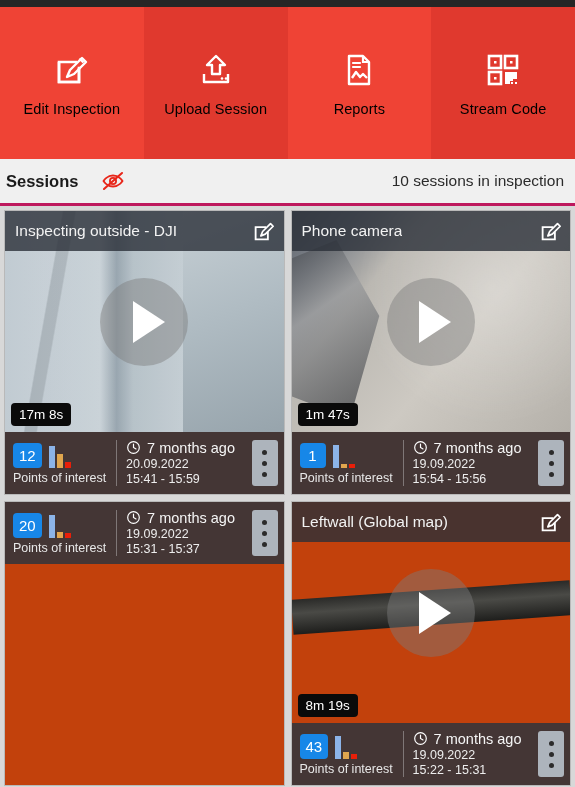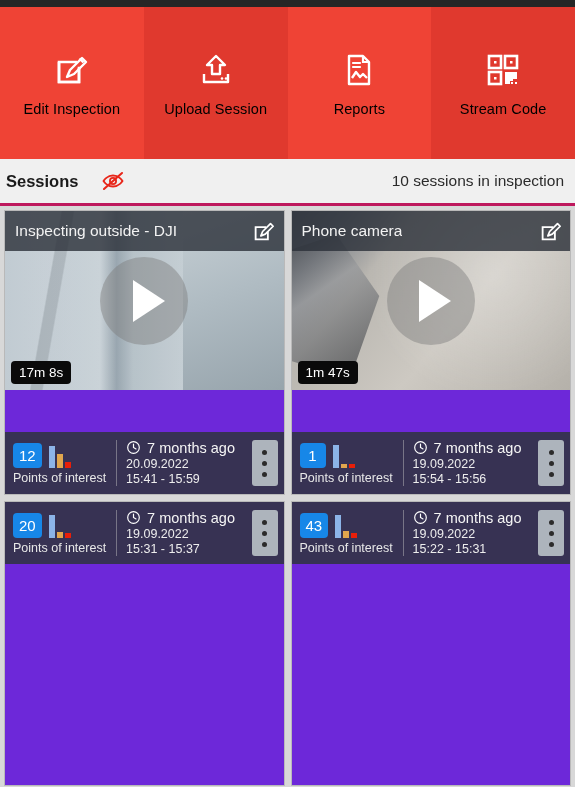--- a/index.html
+++ b/index.html
@@ -76,28 +76,27 @@
     grid-template-columns: 1fr 1fr;
     gap: 6px;
     padding: 4px 4px 0 4px;
     background: #d8d8d8;
     height: 581px;
     align-content: start;
   }
 
   .card {
     position: relative;
-    background: #6d28d9;
+    background: #c2410c;
     overflow: hidden;
     display: flex;
     flex-direction: column;
     height: 285px;
     border: 1px solid #b9b9b9;
     cursor: pointer;
-    gap: 42px;
   }
 
   
   .thumb {
     position: relative;
     flex: 1 1 auto;
     overflow: hidden;
   }
   .thumb-img { position: absolute; inset: 0; }
 
@@ -454,20 +453,36 @@
       </div>
       <div class="kebab">
         <span class="kdot"></span>
         <span class="kdot"></span>
         <span class="kdot"></span>
       </div>
     </div>
   </div>
 
   <div class="card">
+    <div class="thumb">
+      <div class="thumb-img tb-leftwall"></div>
+      <div class="card-head">
+        <span class="card-title">Leftwall (Global map)</span>
+        <span class="edit-icon">
+          <svg width="21" height="21" viewBox="0 0 24 24" fill="none">
+            <path d="M3 7h11M3 7v14h14V13" stroke="#fff" stroke-width="2.1" fill="none" stroke-linecap="square"></path>
+            <path d="M9 17l2-5 9-9 3 3-9 9-5 2z" fill="none" stroke="#fff" stroke-width="2" stroke-linejoin="round"></path>
+          </svg>
+        </span>
+      </div>
+      <div class="play-btn">
+        <span class="play-tri"></span>
+      </div>
+      <div class="duration">8m 19s</div>
+    </div>
     <div class="card-foot">
       <div class="poi-block">
         <div class="poi-row">
           <span class="poi-badge">43</span>
           <span class="mini-chart">
             <span class="mb mb-blue" style="height:23px"></span>
             <span class="mb mb-orange" style="height:7px"></span>
             <span class="mb mb-red" style="height:5px"></span>
           </span>
         </div>

